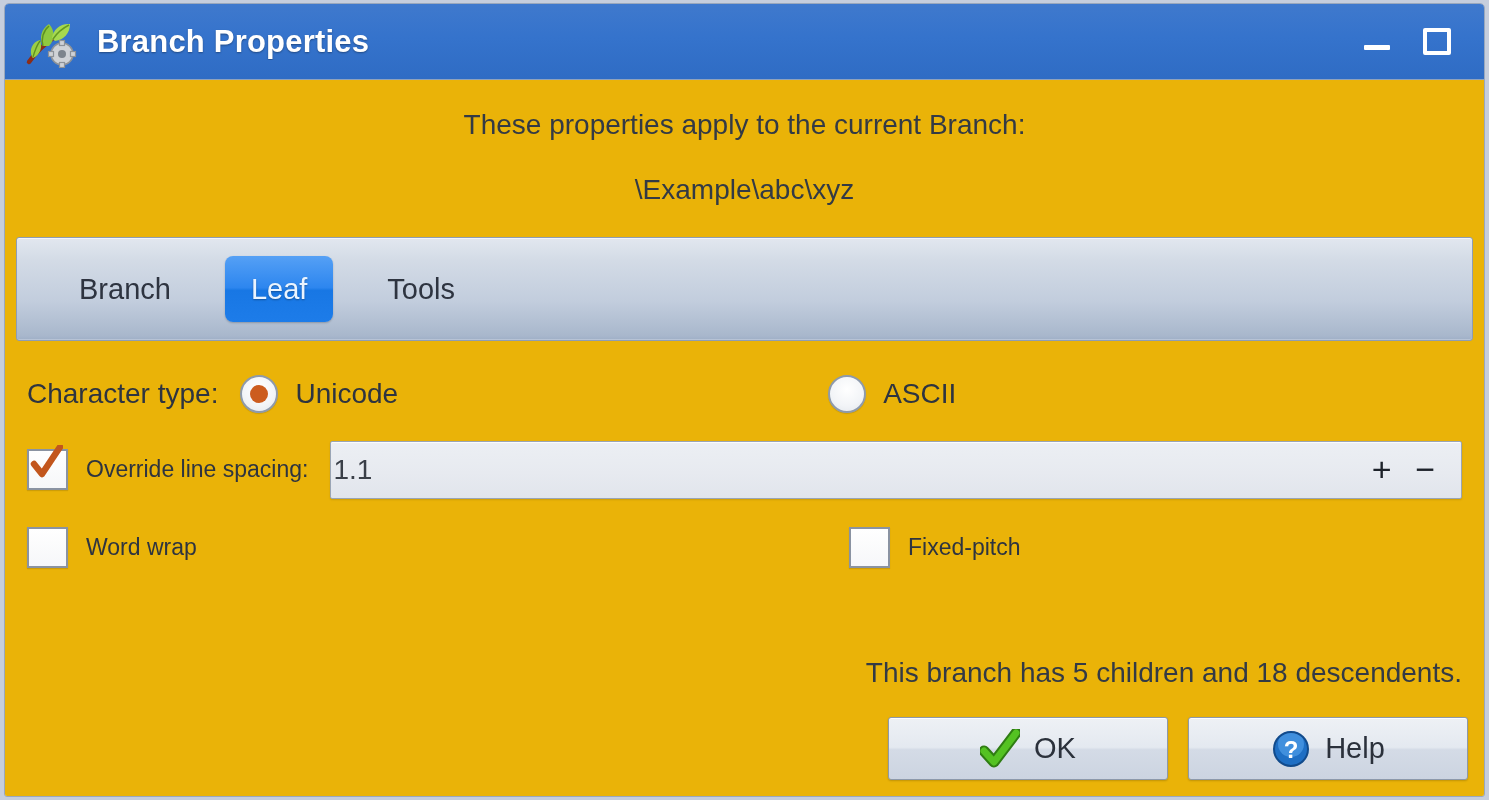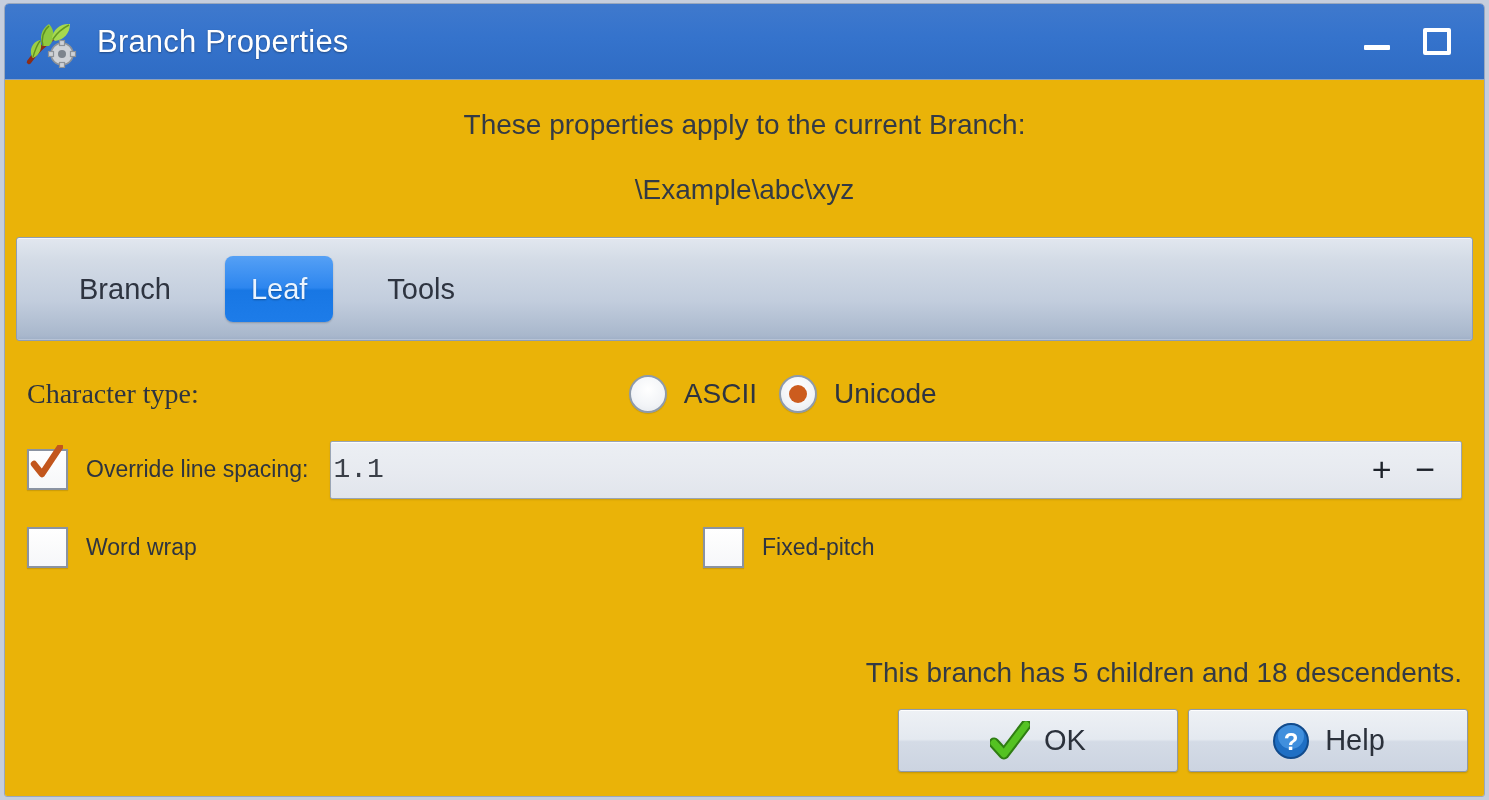--- a/index.html
+++ b/index.html
@@ -49,21 +49,21 @@
   .app-icon {
     width: 62px;
     height: 52px;
     flex: 0 0 auto;
     position: relative;
   }
   .title-text {
     flex: 1 1 auto;
     color: #ffffff;
     font-size: 31px;
-    font-weight: normal;
+    font-weight: bold;
     letter-spacing: 0.2px;
     text-shadow: 0 1px 2px rgba(0,0,0,0.35);
     padding-left: 16px;
     white-space: nowrap;
     overflow: hidden;
   }
   .win-btns {
     flex: 0 0 auto;
     display: flex;
     align-items: center;
@@ -154,21 +154,20 @@
     height: 74px;
   }
   .row.row-charset { margin-top: 16px; }
   .row.row-spacing { margin-top: 2px; }
   .row.row-flags   { margin-top: 4px; }
 
   .field-label {
     font-size: 28px;
     color: #2e3440;
     white-space: nowrap;
-    font-family: Liberation Serif, serif;
   }
 
   
   .radio-wrap {
     display: flex;
     align-items: center;
     cursor: default;
     white-space: nowrap;
   }
   .radio {
@@ -242,53 +241,53 @@
     align-items: center;
     box-sizing: border-box;
   }
   .spin-value {
     flex: 1 1 auto;
     font-size: 28px;
     color: #3a3f48;
     border: 0;
     background: transparent;
     outline: none;
-    font-family: Liberation Mono, monospace;
+    font-family: Liberation Sans, sans-serif;
     width: 100%;
   }
   .spin-btn {
     width: 48px;
     height: 56px;
     display: flex;
     align-items: center;
     justify-content: center;
     font-size: 34px;
     color: #1d222a;
     cursor: default;
     user-select: none;
   }
   .spin-btn.minus { margin-right: 14px; }
 
-  .flags-left  { width: 676px; }
+  .flags-left  { width: 822px; }
 
   
   .info {
     text-align: right;
     font-size: 28px;
     color: #333a45;
     margin-top: 72px;
   }
 
   
   .buttonbar {
     position: absolute;
     right: 16px;
-    bottom: 24px;
-    display: flex;
-    gap: 10px;
+    bottom: 16px;
+    display: flex;
+    gap: 20px;
   }
   .btn {
     width: 280px;
     height: 63px;
     border: 1px solid #8d99ab;
     border-radius: 3px;
     background: linear-gradient(to bottom, #eef1f5 0%, #e4e9f0 48%, #d4dbe6 52%, #ccd4e1 100%);
     box-shadow: 0 1px 0 rgba(255,255,255,0.85) inset, 0 1px 2px rgba(0,0,0,0.18);
     display: flex;
     align-items: center;
@@ -356,27 +355,27 @@
       <div class="tabbar">
         <div class="tab">Branch</div>
         <div class="tab selected">Leaf</div>
         <div class="tab">Tools</div>
       </div>
 
       <div class="form">
 
         <div class="row row-charset">
           <span class="field-label">Character type:</span>
+          <span class="radio-wrap" style="margin-left:22px;">
+            <span class="radio checked"></span>
+            <span class="radio-label">Unicode</span>
+          </span>
           <span class="radio-wrap" style="margin-left:430px;">
             <span class="radio"></span>
             <span class="radio-label">ASCII</span>
-          </span>
-          <span class="radio-wrap" style="margin-left:22px;">
-            <span class="radio checked"></span>
-            <span class="radio-label">Unicode</span>
           </span>
         </div>
 
         <div class="row row-spacing">
           <span class="check-wrap">
             <span class="checkbox checked">
               <svg class="tick" viewBox="0 0 33 36" aria-hidden="true">
                 <path d="M4 19 L12 29 L30 2" stroke="#c2561d" stroke-width="6.5" fill="none" stroke-linecap="round" stroke-linejoin="round"></path>
               </svg>
             </span>

